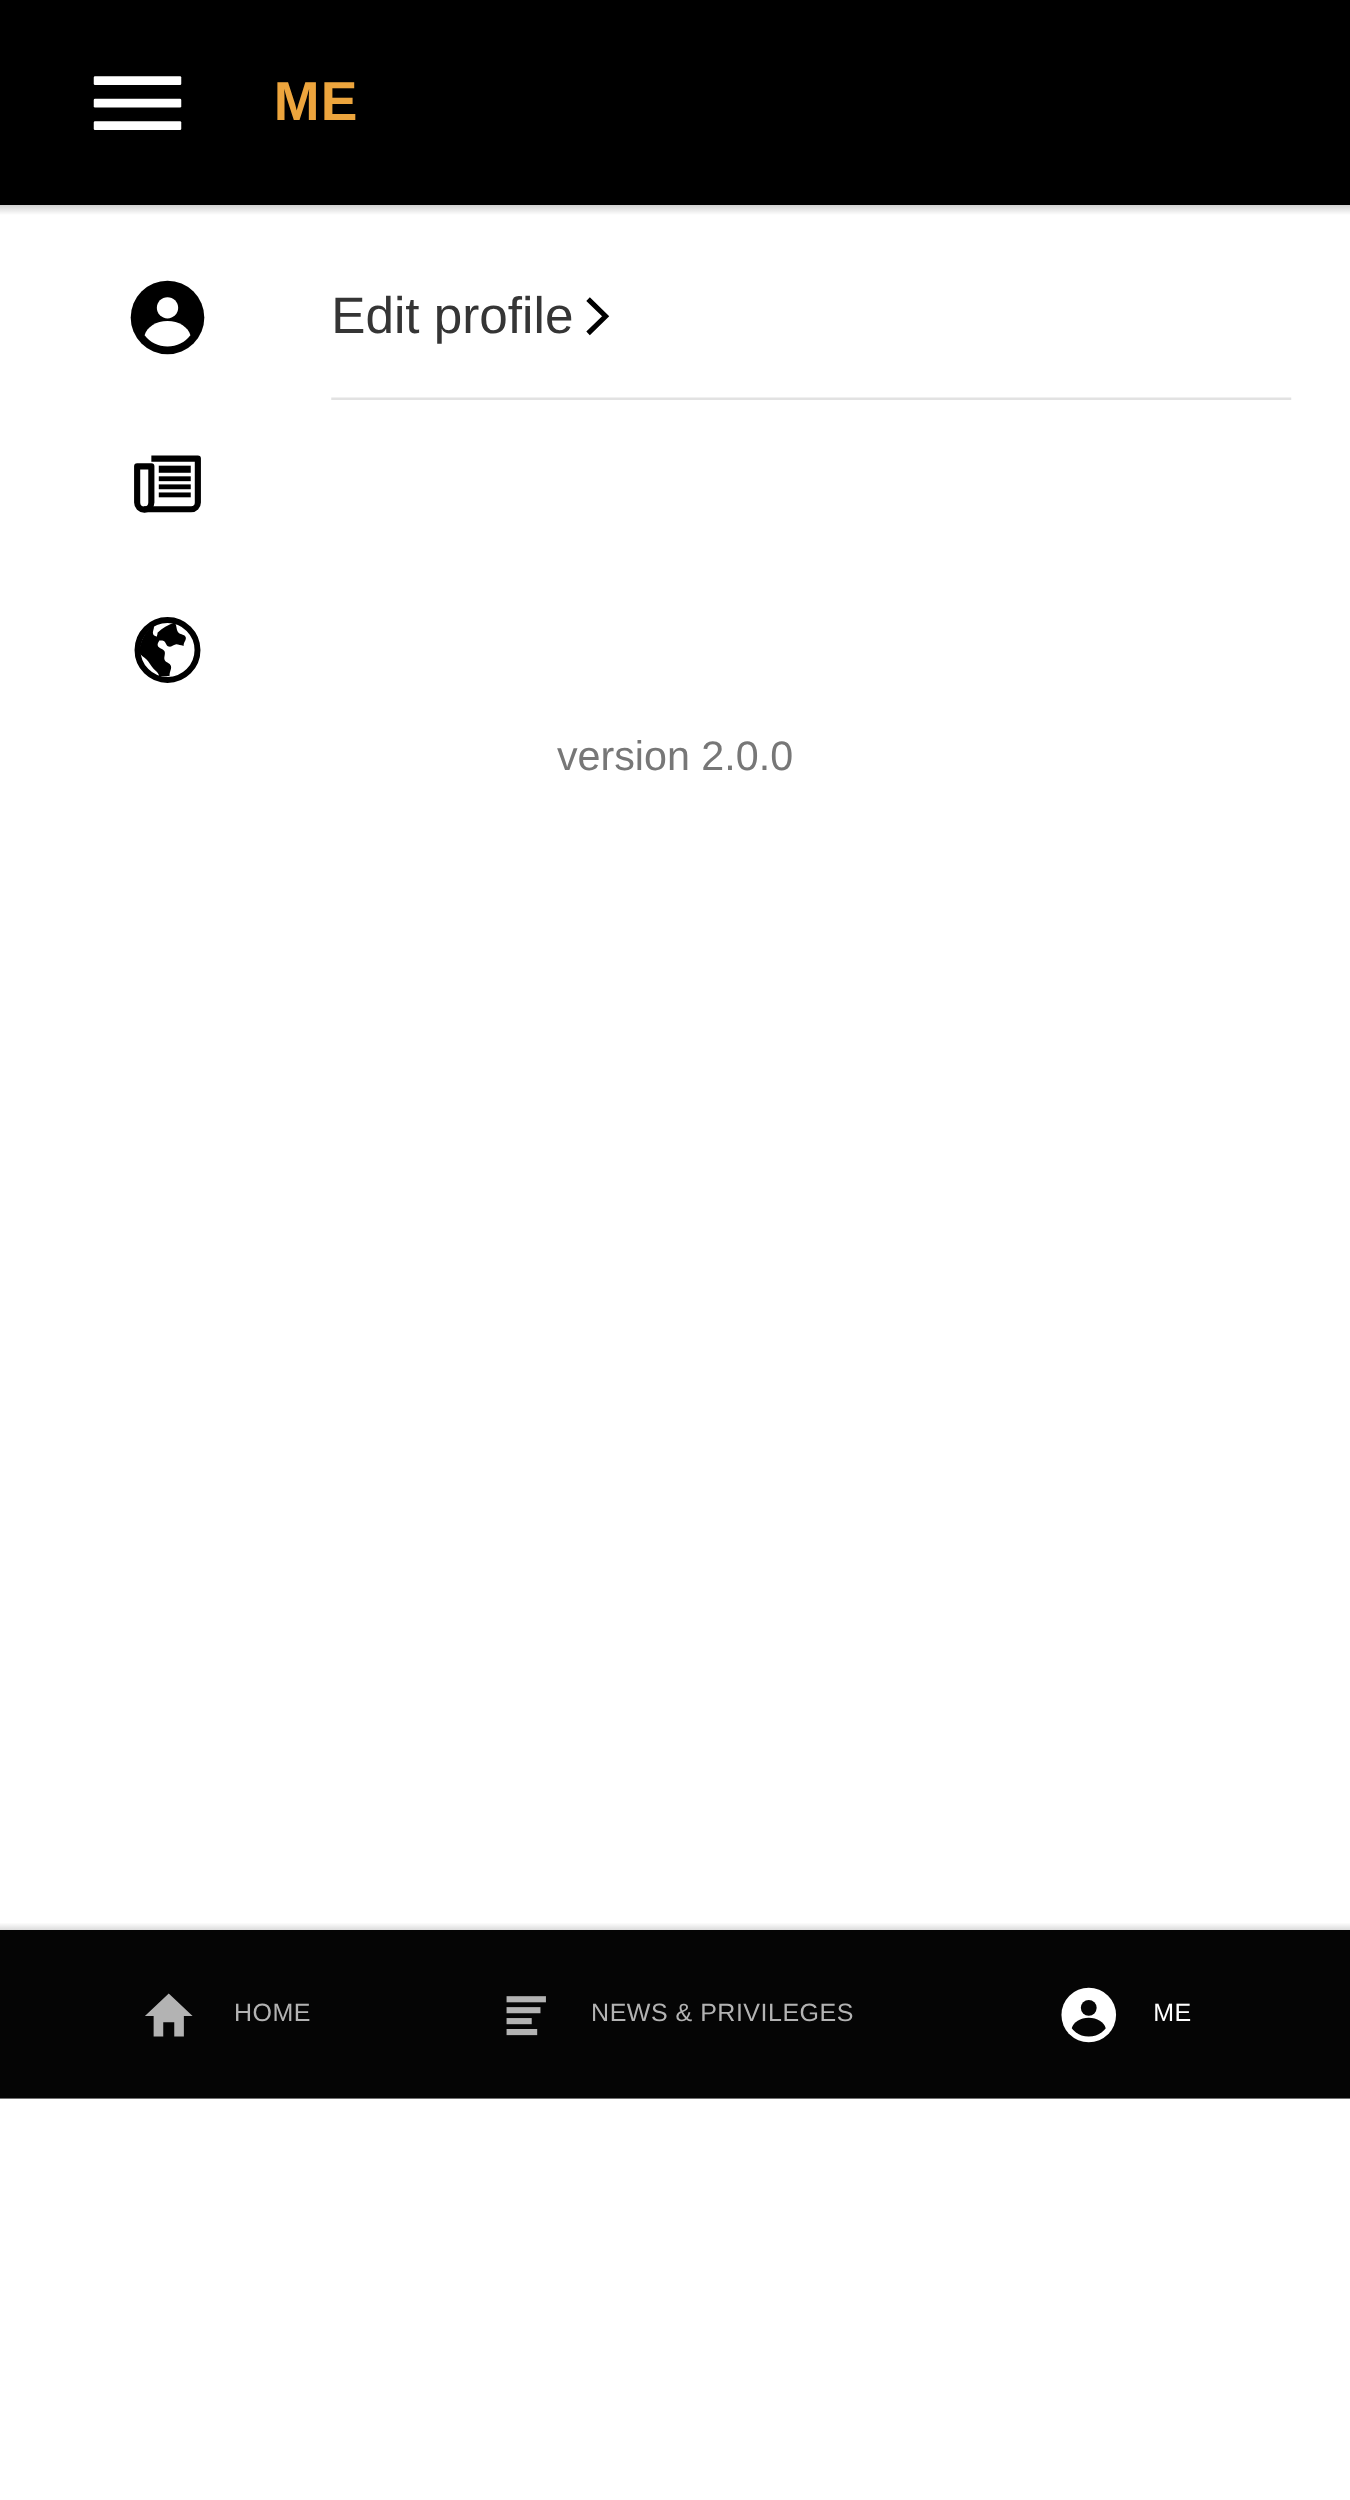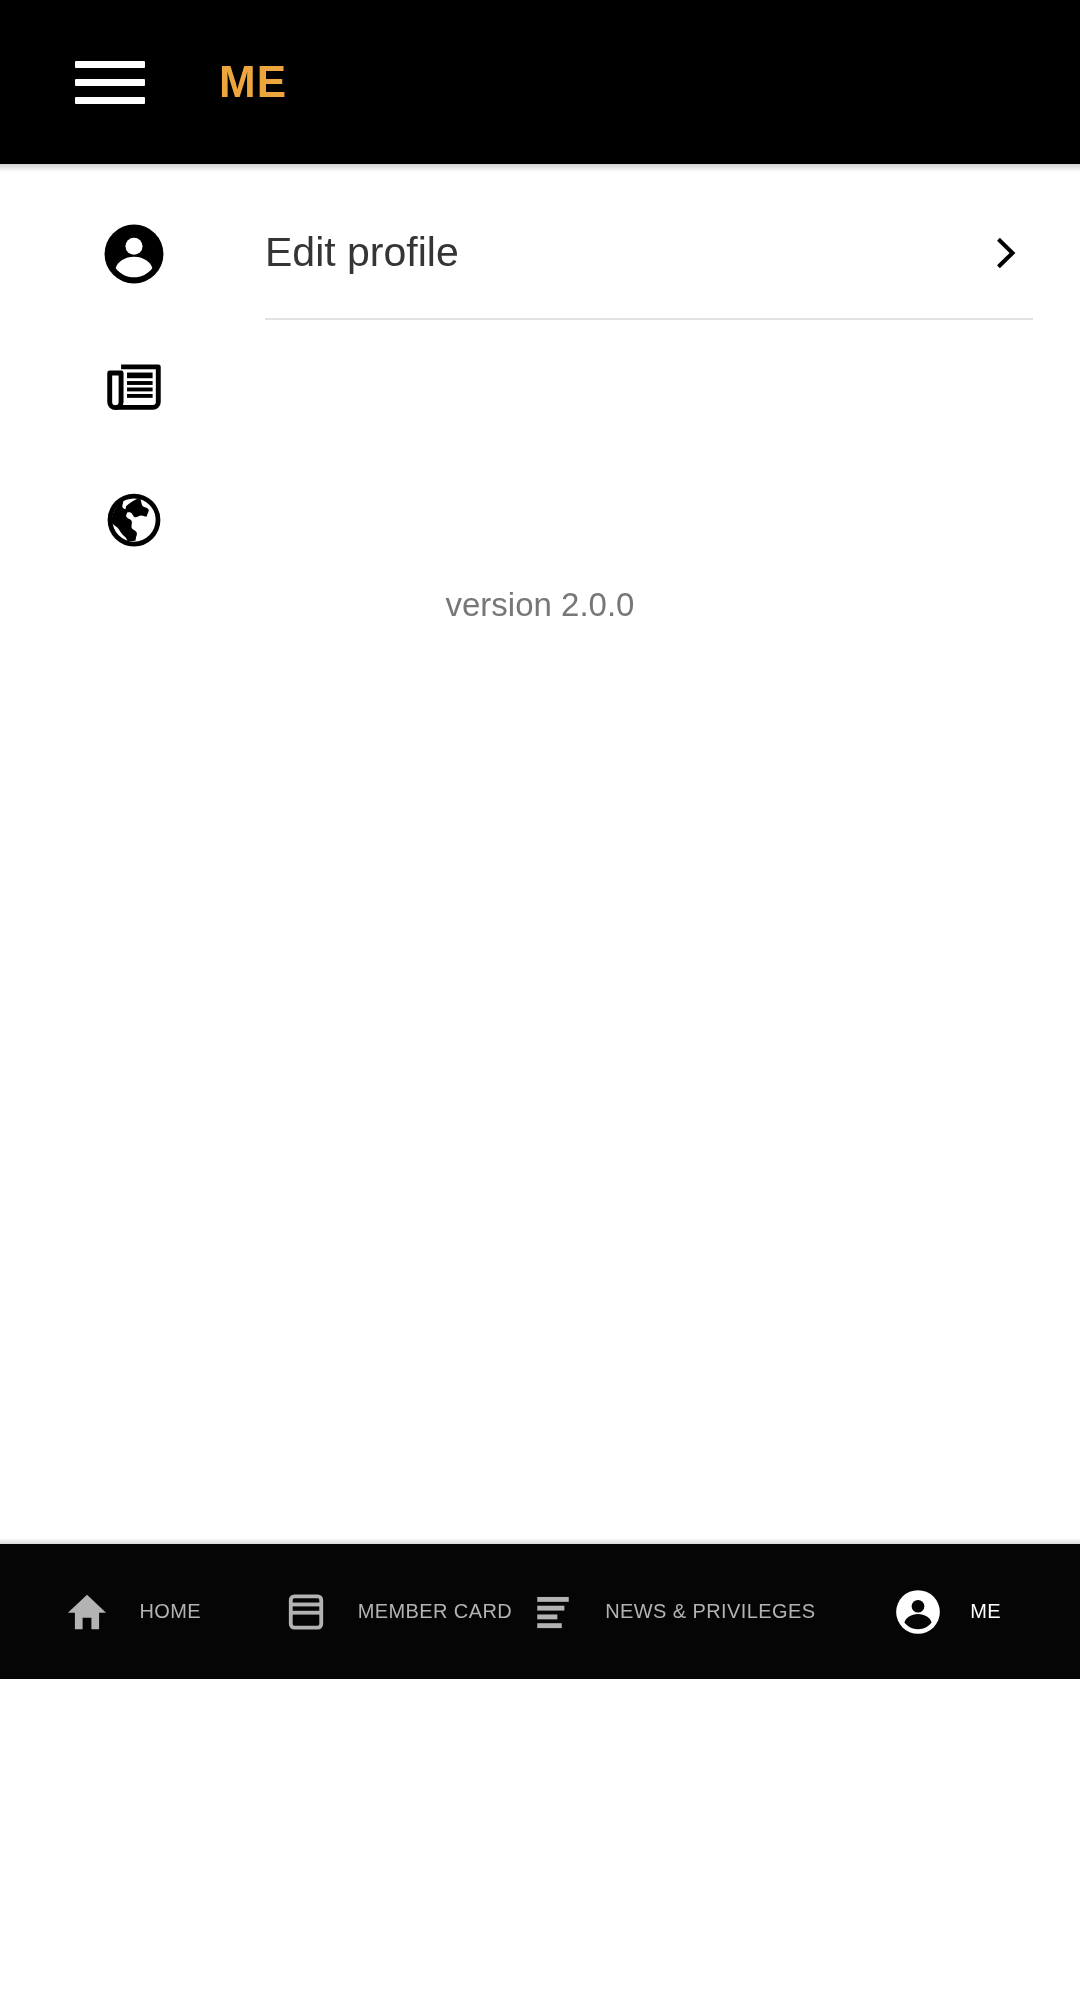--- a/index.html
+++ b/index.html
@@ -92,21 +92,21 @@
     flex: 0 0 auto;
   }
 
   .menu-right {
     flex: 1 1 auto;
     margin-left: 98px;
     margin-right: 47px;
     height: 133px;
     display: flex;
     align-items: center;
-    justify-content: space-between;
+    justify-content: flex-start;
     border-bottom: 2px solid #e2e2e2;
   }
 
   .menu-label {
     font-size: 41px;
     color: #353535;
     font-weight: normal;
     line-height: 1;
   }
 
@@ -240,30 +240,20 @@
 
     <div class="nav-item">
       <div class="nav-icon">
         <svg width="44" height="44" viewBox="0 0 24 24">
           <path d="M12 2.6 L22.4 12.4 H18.6 V21.4 H14.4 V15.2 H9.6 V21.4 H5.4 V12.4 H1.6 Z" fill="#b3b3b3"></path>
         </svg>
       </div>
       <div class="nav-label">HOME</div>
     </div>
 
-    <div class="nav-item">
-      <div class="nav-icon">
-        <svg width="42" height="42" viewBox="0 0 24 24">
-          <rect x="3.3" y="3.1" width="17.4" height="17.8" rx="2" ry="2" fill="none" stroke="#b3b3b3" stroke-width="2.2"></rect>
-          <line x1="3.3" y1="7.7" x2="20.7" y2="7.7" stroke="#b3b3b3" stroke-width="2.2"></line>
-          <line x1="3.3" y1="12.4" x2="20.7" y2="12.4" stroke="#b3b3b3" stroke-width="2.2"></line>
-        </svg>
-      </div>
-      <div class="nav-label">MEMBER CARD</div>
-    </div>
 
     <div class="nav-item">
       <div class="nav-icon">
         <svg width="42" height="42" viewBox="0 0 24 24">
           <rect x="3" y="3.4" width="18" height="2.8" fill="#b3b3b3"></rect>
           <rect x="3" y="8.4" width="15.5" height="2.8" fill="#b3b3b3"></rect>
           <rect x="3" y="13.4" width="11.5" height="2.8" fill="#b3b3b3"></rect>
           <rect x="3" y="18.4" width="14" height="2.8" fill="#b3b3b3"></rect>
         </svg>
       </div>

